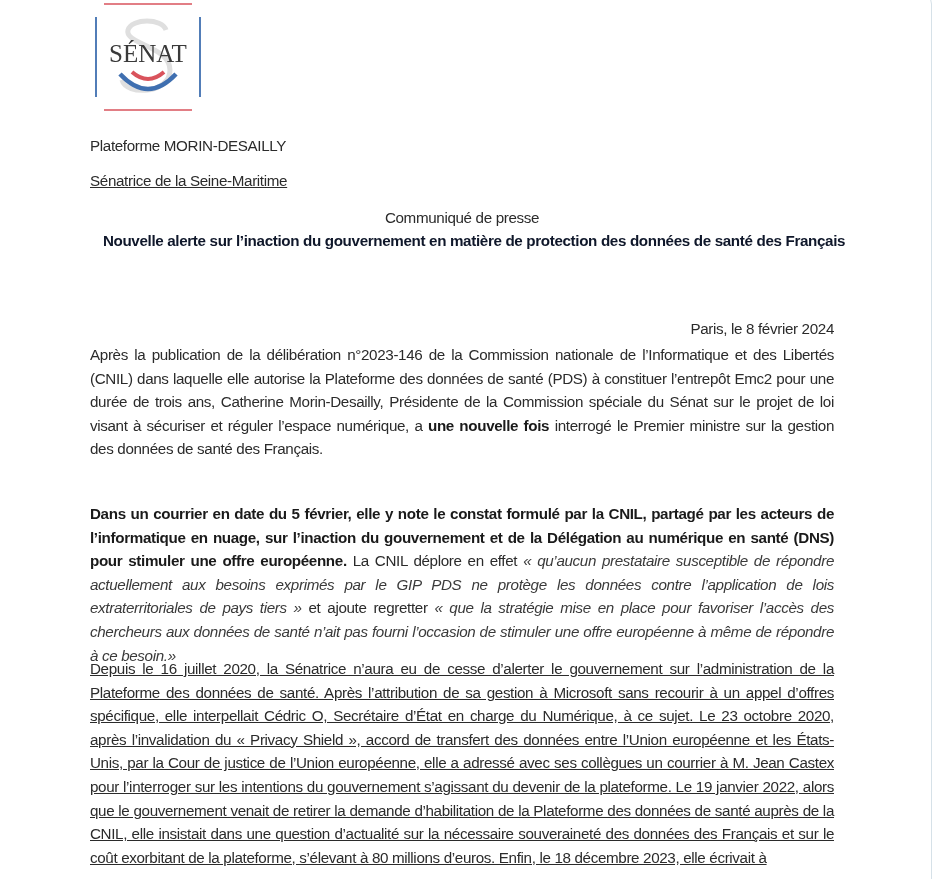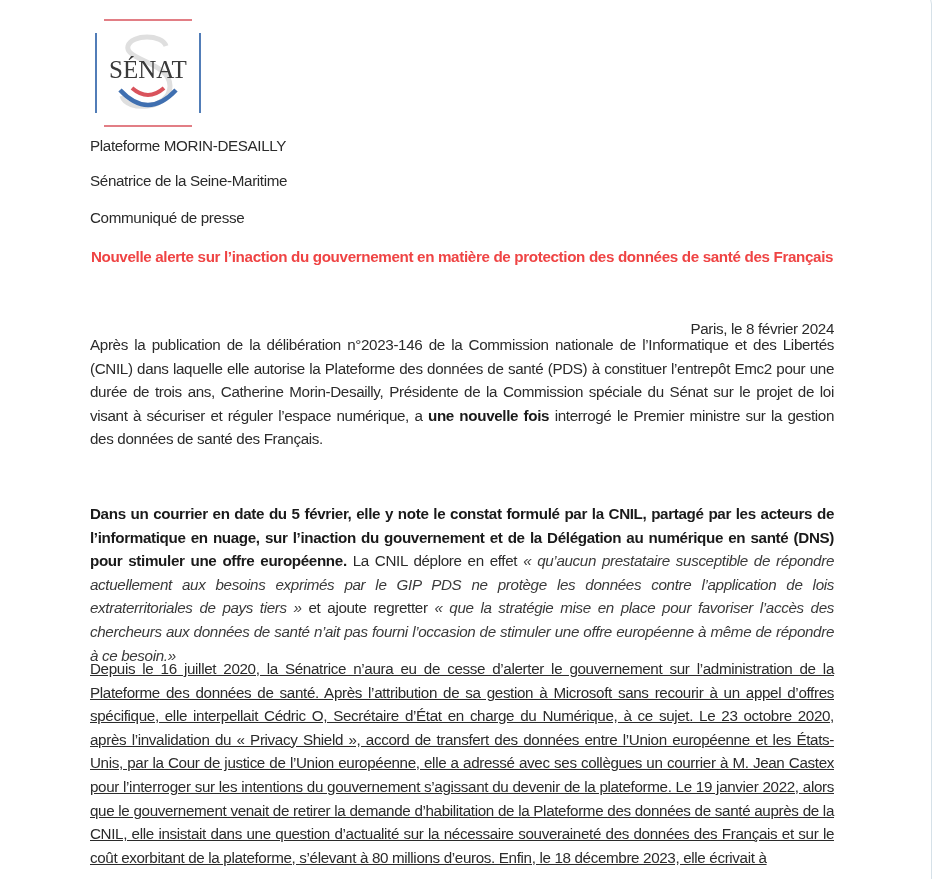--- a/index.html
+++ b/index.html
@@ -1,36 +1,36 @@
 <!DOCTYPE html>
 <html><head>
 <meta charset="utf-8">
 <style>
   html, body { margin: 0; padding: 0; background: #ffffff; }
   body { width: 950px; height: 879px; overflow: hidden; position: relative; font-family: "Liberation Sans", "DejaVu Sans", sans-serif; }
   .frame {
     position: absolute; left: -20px; top: -10px; width: 952px; height: 920px;
     border: 1.5px solid #d6e1e8; border-radius: 14px; box-sizing: border-box;
   }
-  .logo { position: absolute; left: 92px; top: 16px; width: 112px; height: 114px; }
+  .logo { position: absolute; left: 92px; top: 0; width: 112px; height: 114px; }
   .doc {
     position: absolute; left: 90px; top: 0; width: 744px;
     color: #2b2b2b; font-size: 15.2px; letter-spacing: -0.35px;
   }
   .line { position: absolute; left: 0; width: 744px; white-space: nowrap; }
   .author { top: 137px; }
-  .role { top: 172px; }
-  .kind { top: 209px; width: 744px; }
-  .headline { top: 244px; text-align: center; font-weight: bold; line-height: 26px; white-space: normal; color: #ef4444; }
+  .role { top: 172px; text-decoration: underline; }
+  .kind { top: 209px; text-align: center; width: 744px; }
+  .headline { top: 228px; text-align: center; font-weight: bold; line-height: 26px; white-space: normal; color: #0f172a; margin-left: 12px; }
   .date { top: 320px; text-align: right; }
   .para {
     position: absolute; left: 0; width: 744px; line-height: 23.6px; text-align: justify;
     text-align-last: left; color: #2b2b2b;
   }
-  .p1 { top: 333px; }
+  .p1 { top: 343px; }
   .p2 { top: 502px; }
   .p3 { top: 657px; text-decoration: underline; }
   .para b { color: #1a1a1a; }
   .para i { color: #3a3a3a; }
 </style>
 </head>
 <body>
 
 <div class="frame"></div>
 

